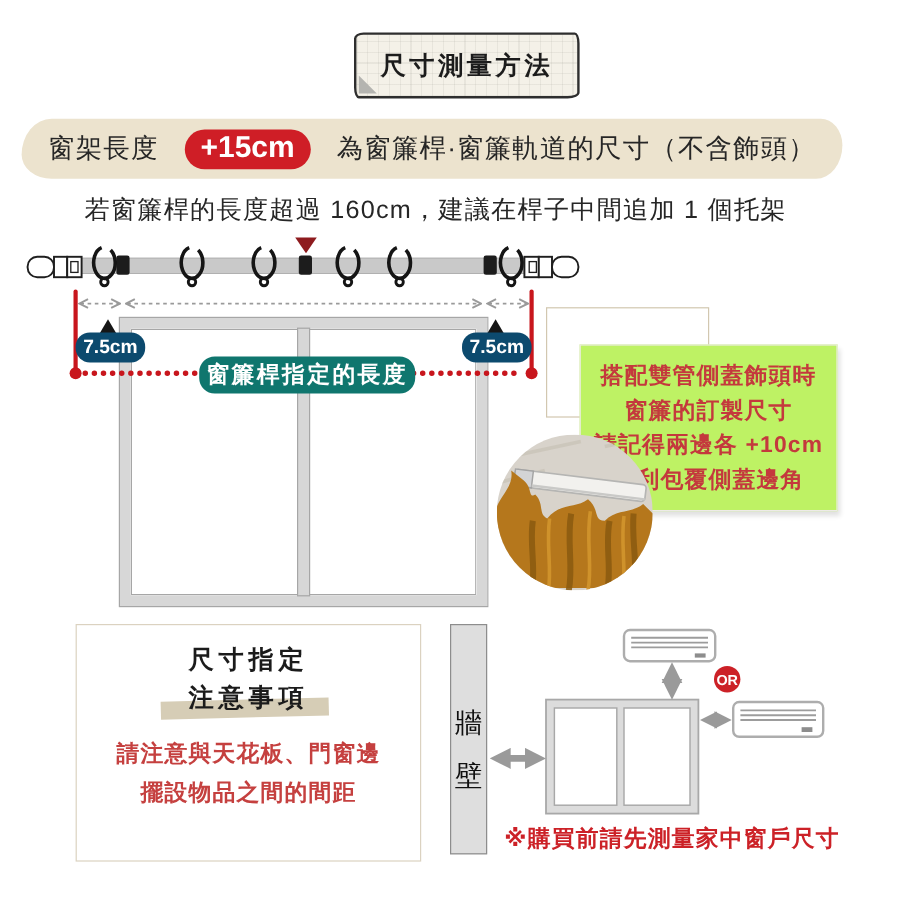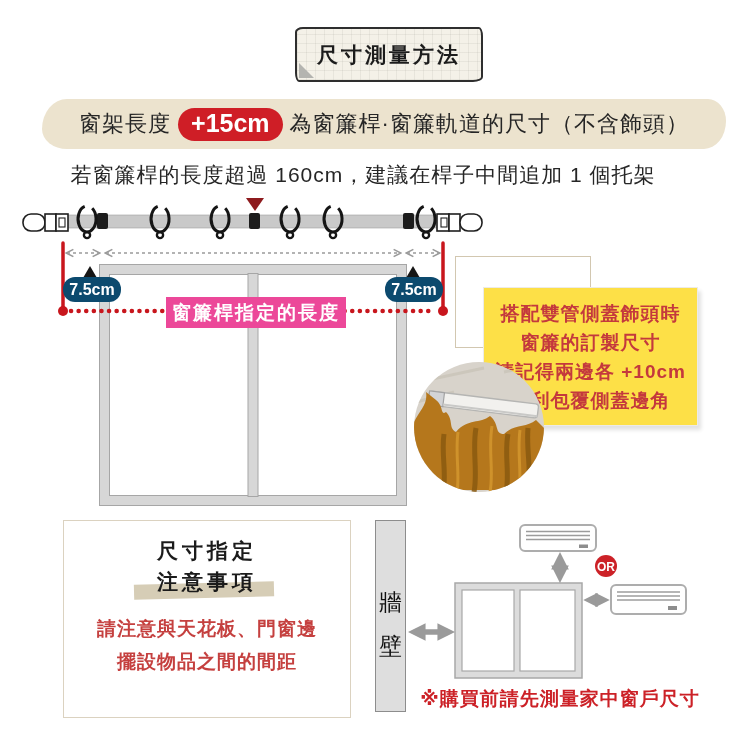--- a/index.html
+++ b/index.html
@@ -21,24 +21,24 @@
     position:absolute; left:2px; bottom:2px; width:0; height:0;
     border-bottom:15px solid #b4b4b0; border-right:15px solid transparent;
   }
   .title-note .txt {
     width:100%; height:100%; display:flex; align-items:center; justify-content:center;
     font-size:21px; font-weight:bold; letter-spacing:3px; color:#1c1c1c;
   }
 
   
   .banner {
-    position:absolute; left:42px; top:99px; width:684px; height:50px;
+    position:absolute; left:18px; top:99px; width:684px; height:50px;
     background:#ece3ce;
     border-radius:25px 18px 22px 25px / 30px 22px 28px 20px;
-    display:flex; align-items:center; justify-content:center; gap:7px;
+    display:flex; align-items:center; justify-content:center; gap:22px;
     font-size:22px; color:#262626; letter-spacing:1px; z-index:2;
   }
   .banner .pill {
     background:#cf1e26; color:#ffffff; font-size:25px; font-weight:bold;
     padding:1px 13px 3px 13px; border-radius:20px; letter-spacing:0;
   }
 
   .subtitle {
     position:absolute; left:0; top:161px; width:726px; text-align:center;
     font-size:21px; color:#262626; letter-spacing:1px; z-index:2;
@@ -63,32 +63,32 @@
     font-size:16px; font-weight:bold; text-align:center; line-height:25px;
     border-radius:12px; z-index:4;
   }
   .bubble-tip {
     position:absolute; top:266px; width:0; height:0; z-index:4;
     border-left:7px solid transparent; border-right:7px solid transparent;
     border-bottom:12px solid #161616;
   }
   .rod-length-label {
     position:absolute; left:166px; top:297px; width:180px; height:31px;
-    background:#ec4899; color:#ffffff; font-size:19px; font-weight:bold;
-    line-height:31px; text-align:center; letter-spacing:2px; z-index:4;
+    background:#0f766e; color:#ffffff; font-size:19px; font-weight:bold;
+    line-height:31px; text-align:center; letter-spacing:2px; z-index:4;border-radius:13px;
   }
 
   
   .back-frame {
     position:absolute; left:455px; top:256px; width:136px; height:92px;
     border:1.5px solid #d2c7b0; background:#ffffff; z-index:1;
   }
   .side-note {
     position:absolute; left:483px; top:287px; width:215px; height:139px;
-    background:#fde047; border:1px solid #edebe7;
+    background:#bef264; border:1px solid #edebe7;
     box-shadow:3px 4px 4px rgba(0,0,0,0.12); z-index:2;
     padding-top:11px; text-align:center;
   }
   .side-note div {
     font-size:19px; font-weight:bold; color:#c4393d; line-height:29px; letter-spacing:1px;
   }
   .photo-circle {
     position:absolute; left:414px; top:362px; width:130px; height:130px;
     border-radius:50%; overflow:hidden; z-index:3;
   }

